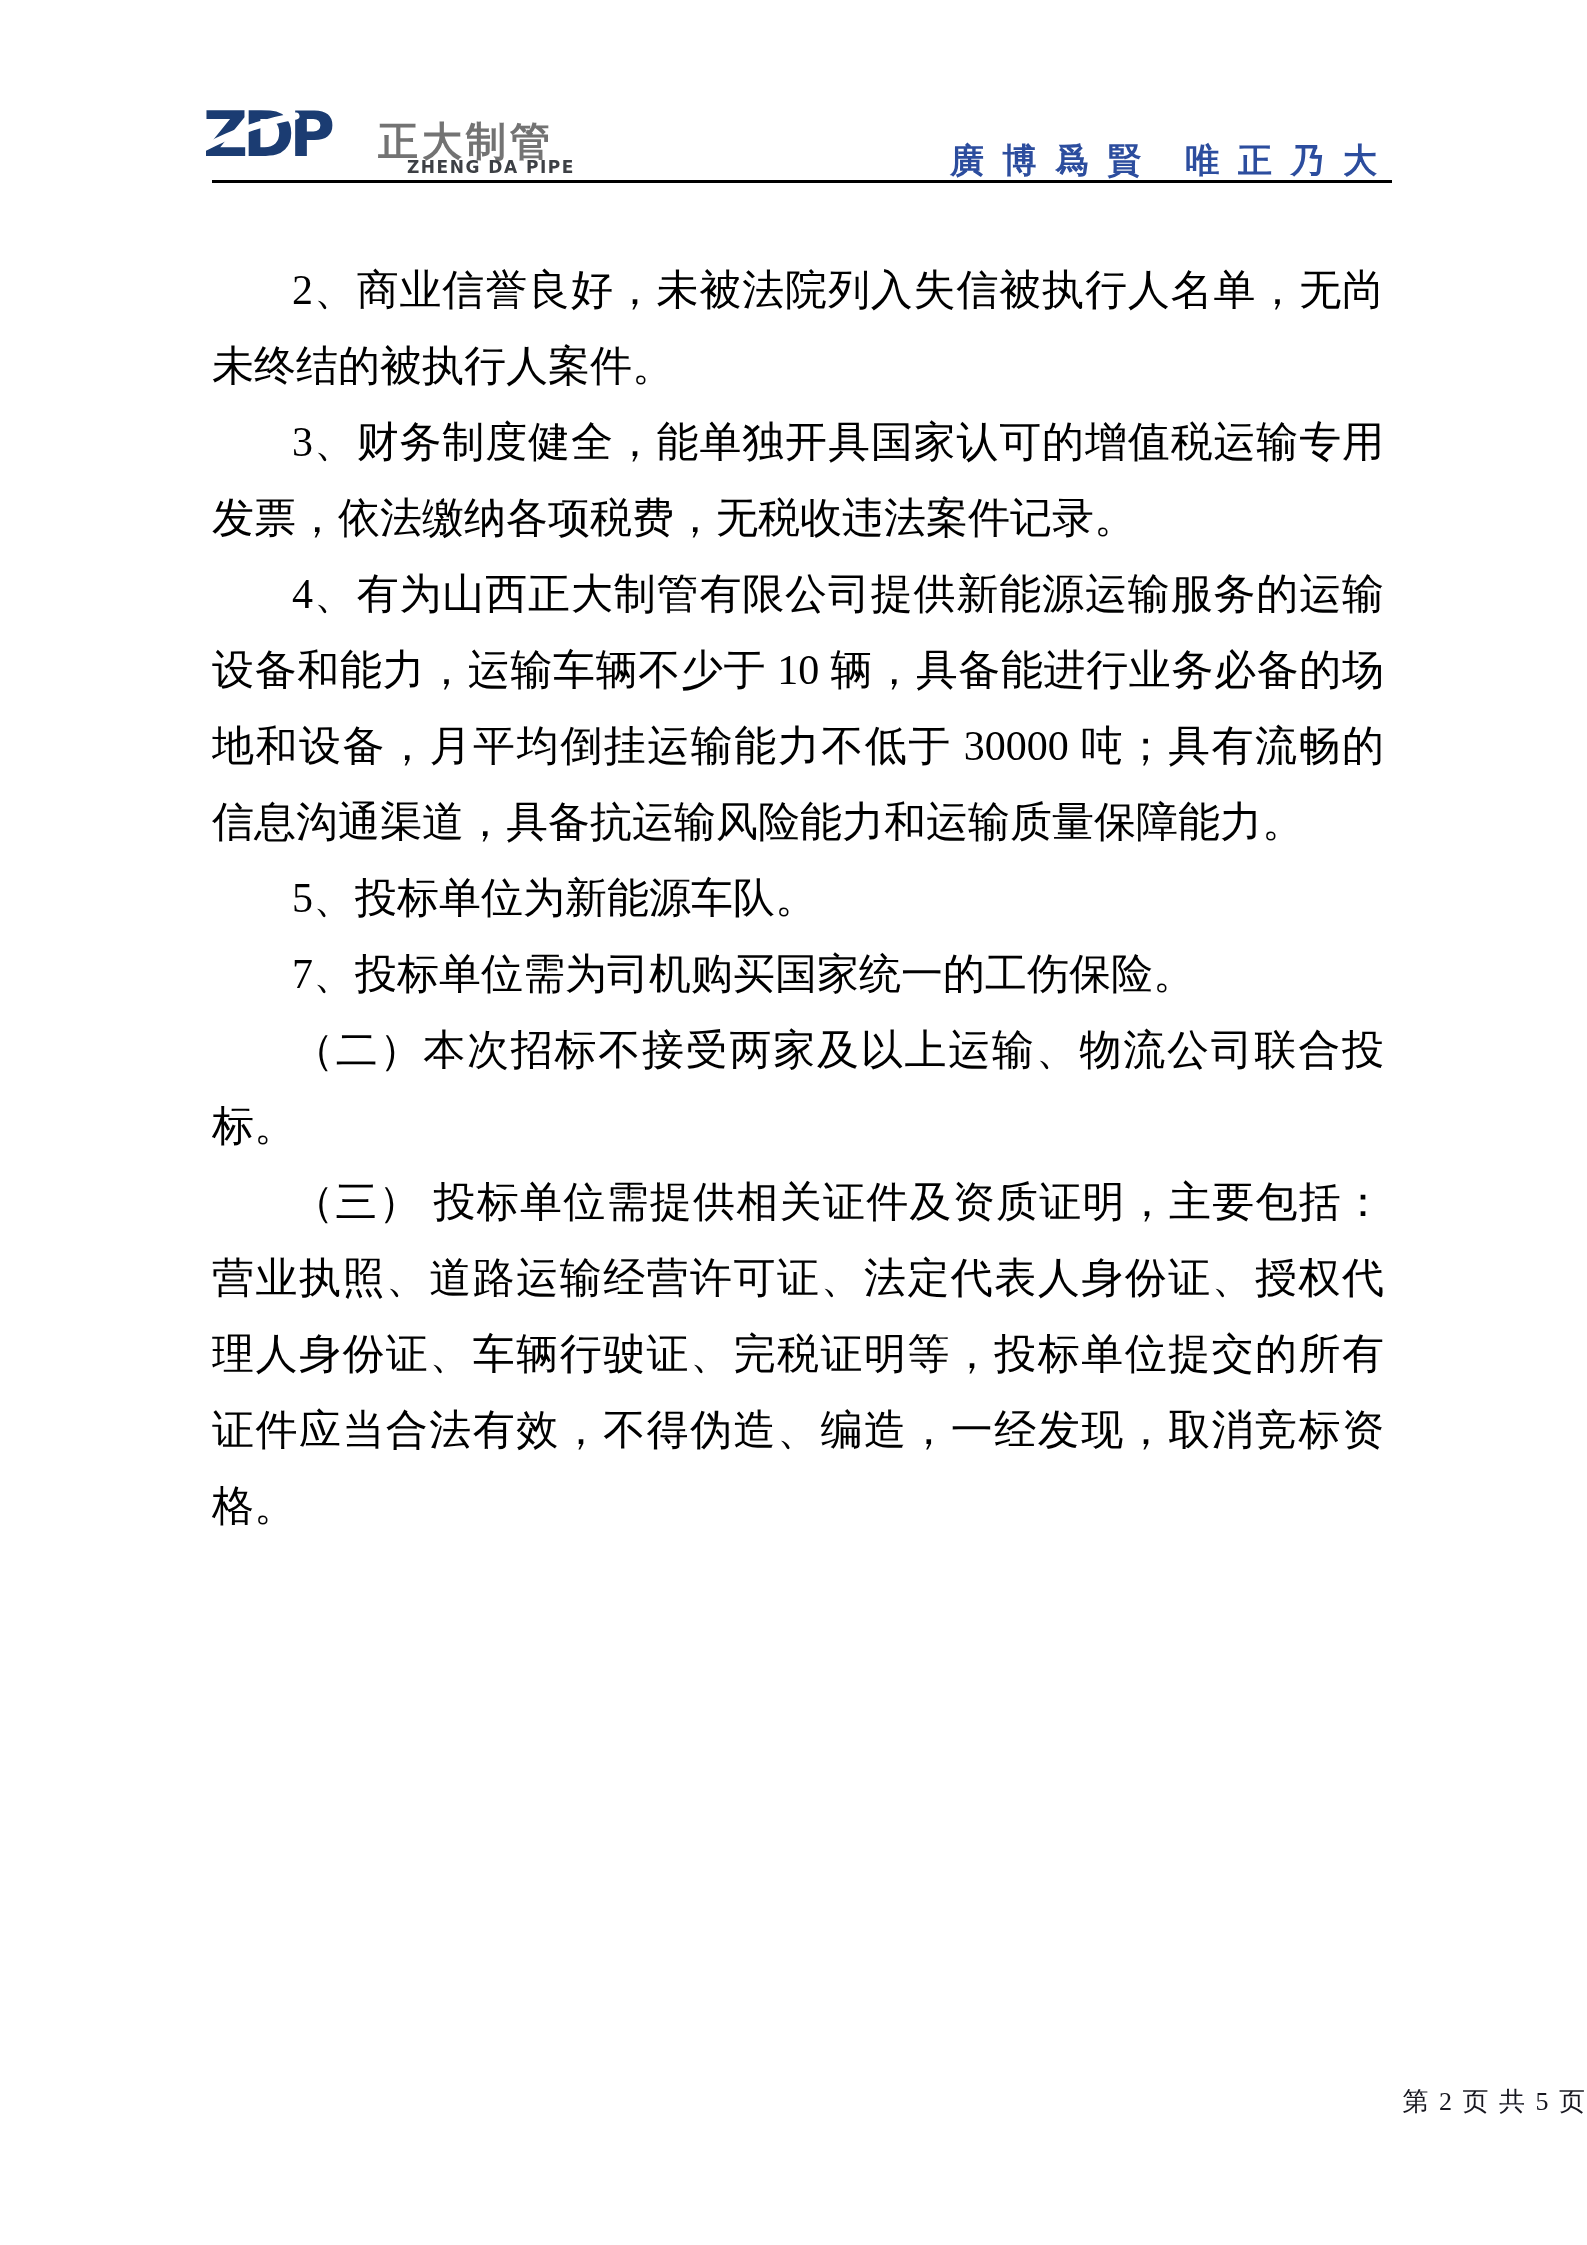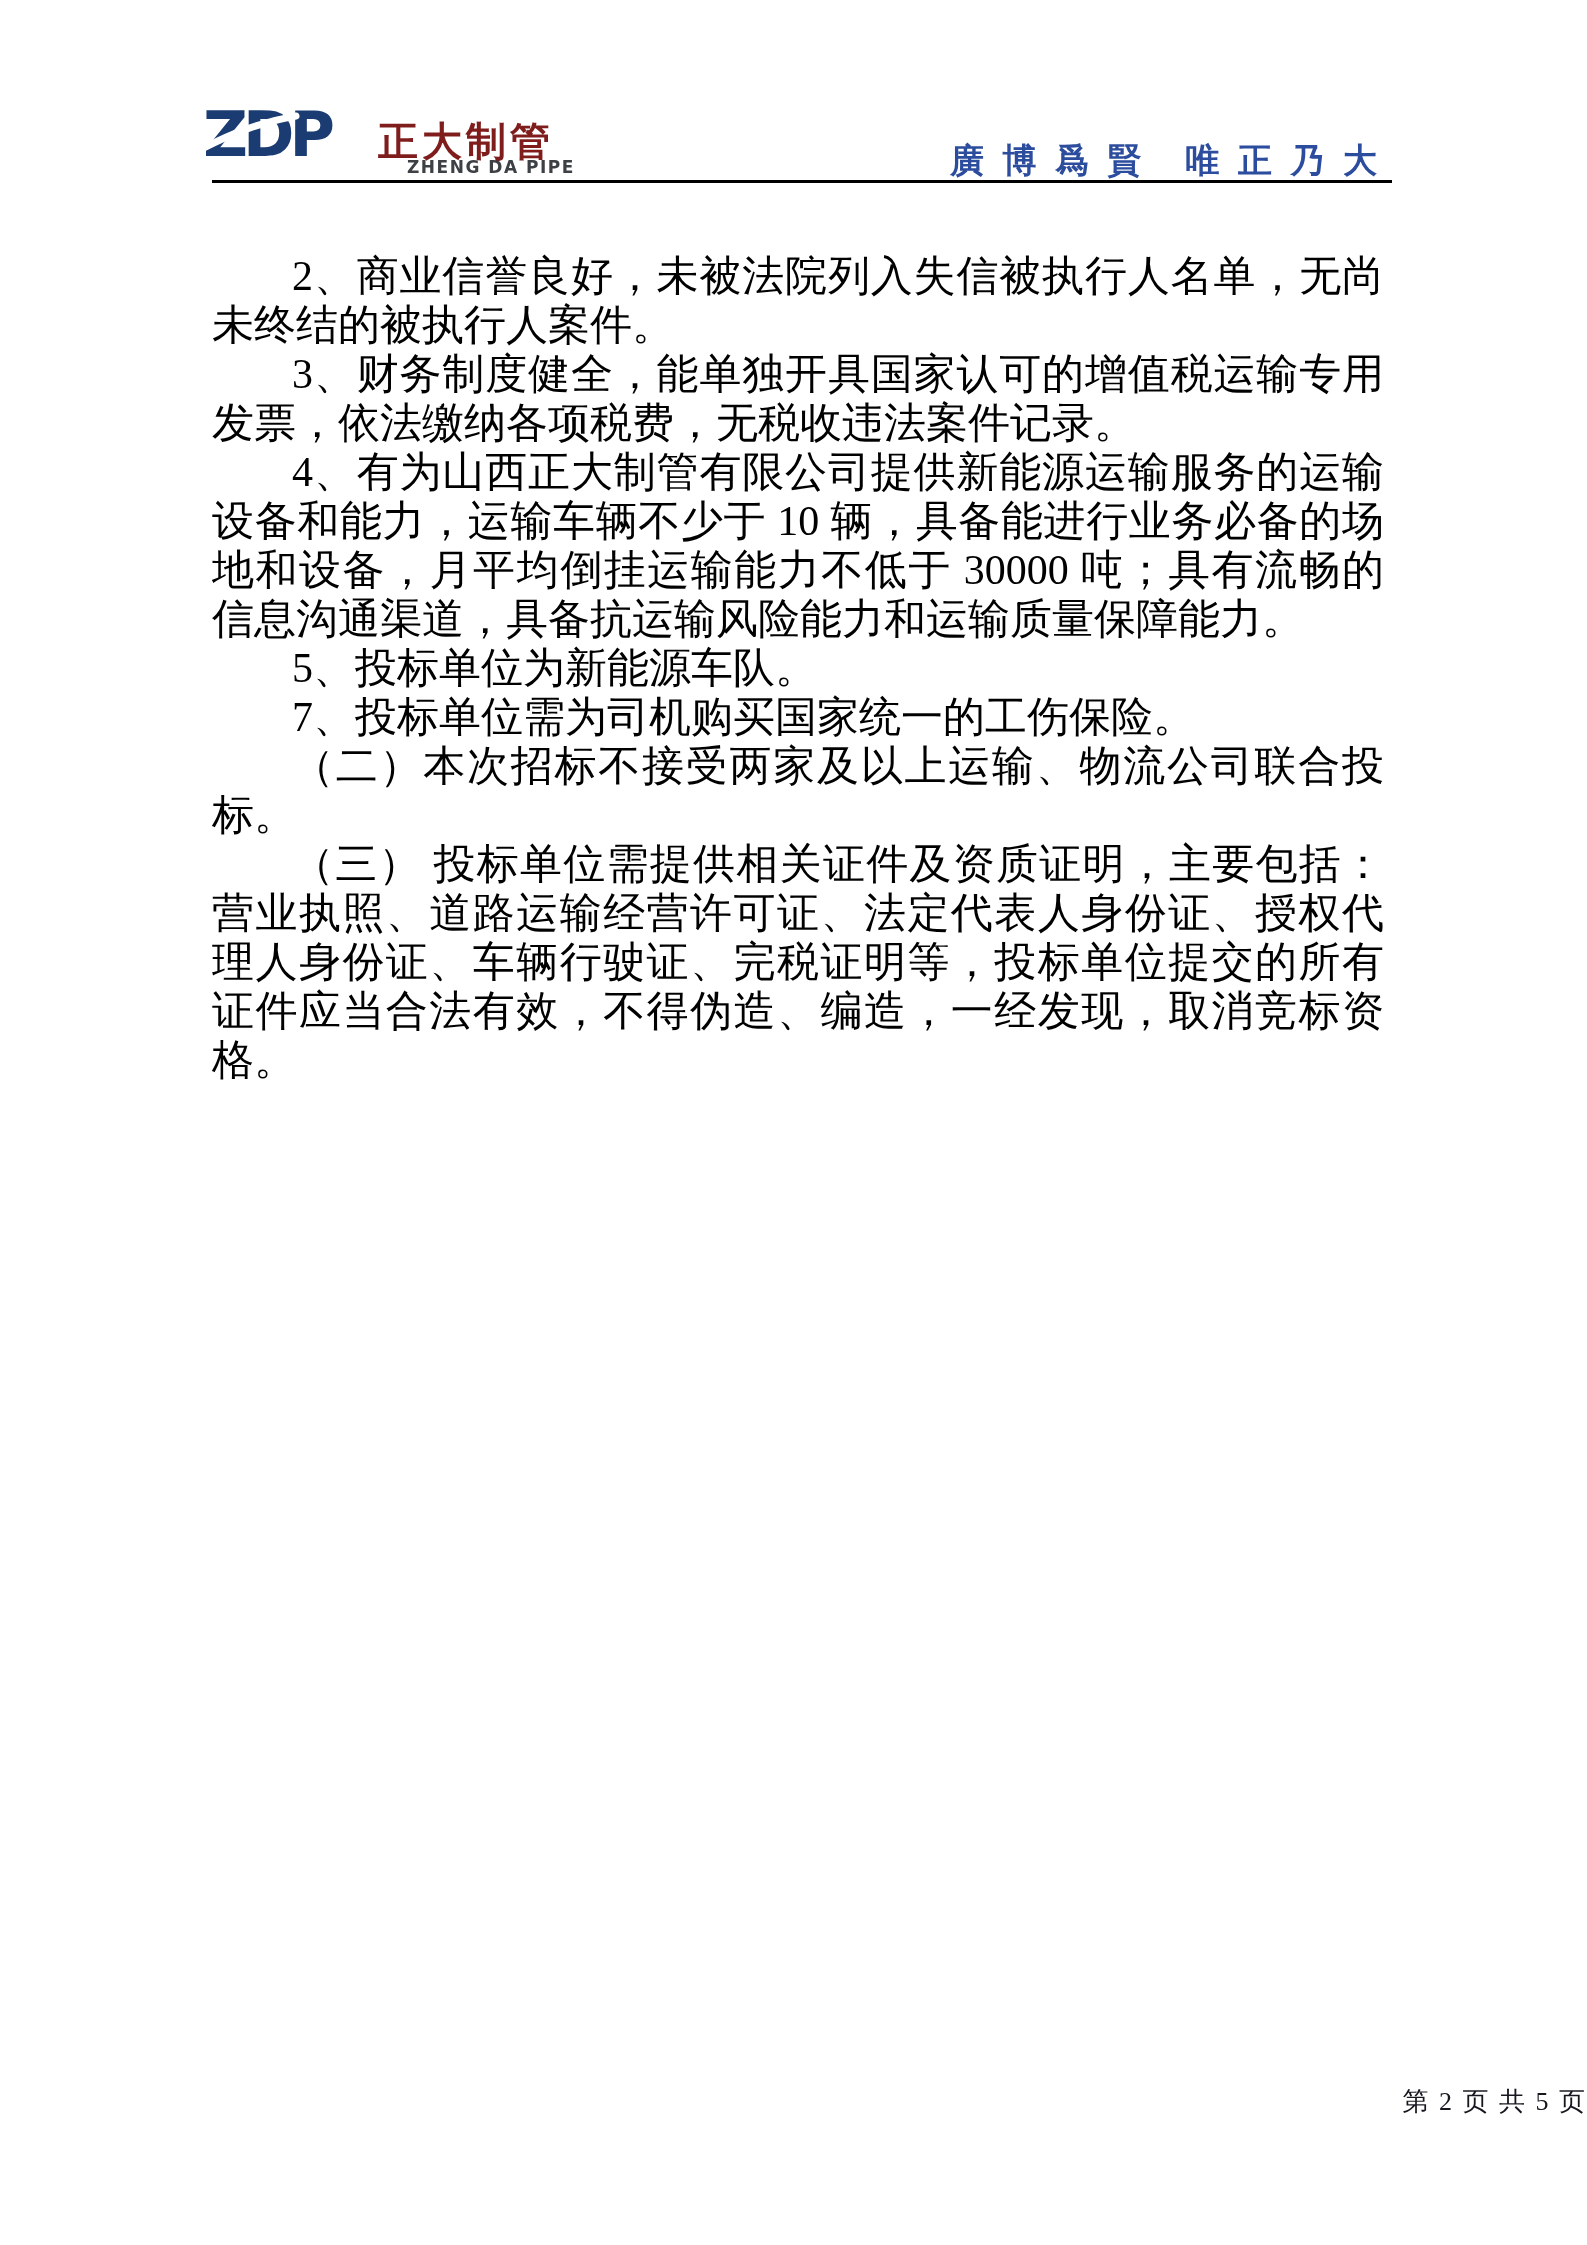--- a/index.html
+++ b/index.html
@@ -43,21 +43,21 @@
   .rule {
     position: absolute; top: 180px; left: 212px;
     width: 1180px; height: 3px; background: #000;
   }
 
   
   .doc-body {
     position: absolute; top: 252px; left: 212px;
     width: 1172px;
     font-size: 42px;
-    line-height: 49px;
+    line-height: 76px;
     text-align: justify;
     text-justify: inter-ideograph;
   }
   .doc-body p { margin: 0; text-indent: 80px; }
 
   
   .page-footer {
     position: absolute; top: 2084px; left: 0;
     width: 100%; text-align: right;
     font-size: 26px; color: #16161f;
@@ -68,21 +68,21 @@
 <body>
 
 <div class="page">
 
   <header>
     <svg class="logo-mark" width="160" height="62" viewBox="0 0 160 62">
       <text class="logo-mark-text" x="-3" y="50" fill="#1b3c72">ZDP</text>
       <path class="logo-swoosh" d="M-6,44 C24,28 52,17 90,10"></path>
     </svg>
 
-    <div class="logo-cn" style="color:#7f1d1d">正大制管</div>
+    <div class="logo-cn" style="color:#737373">正大制管</div>
 
     <div class="logo-en" style="color:#3d4045">ZHENG DA PIPE</div>
 
     <div class="slogan" style="color:#2c4d9e">廣 博 爲 賢　唯 正 乃 大</div>
 
     <div class="rule"></div>
   </header>
 
   <main class="doc-body">
     <p>2、商业信誉良好，未被法院列入失信被执行人名单，无尚未终结的被执行人案件。</p>

